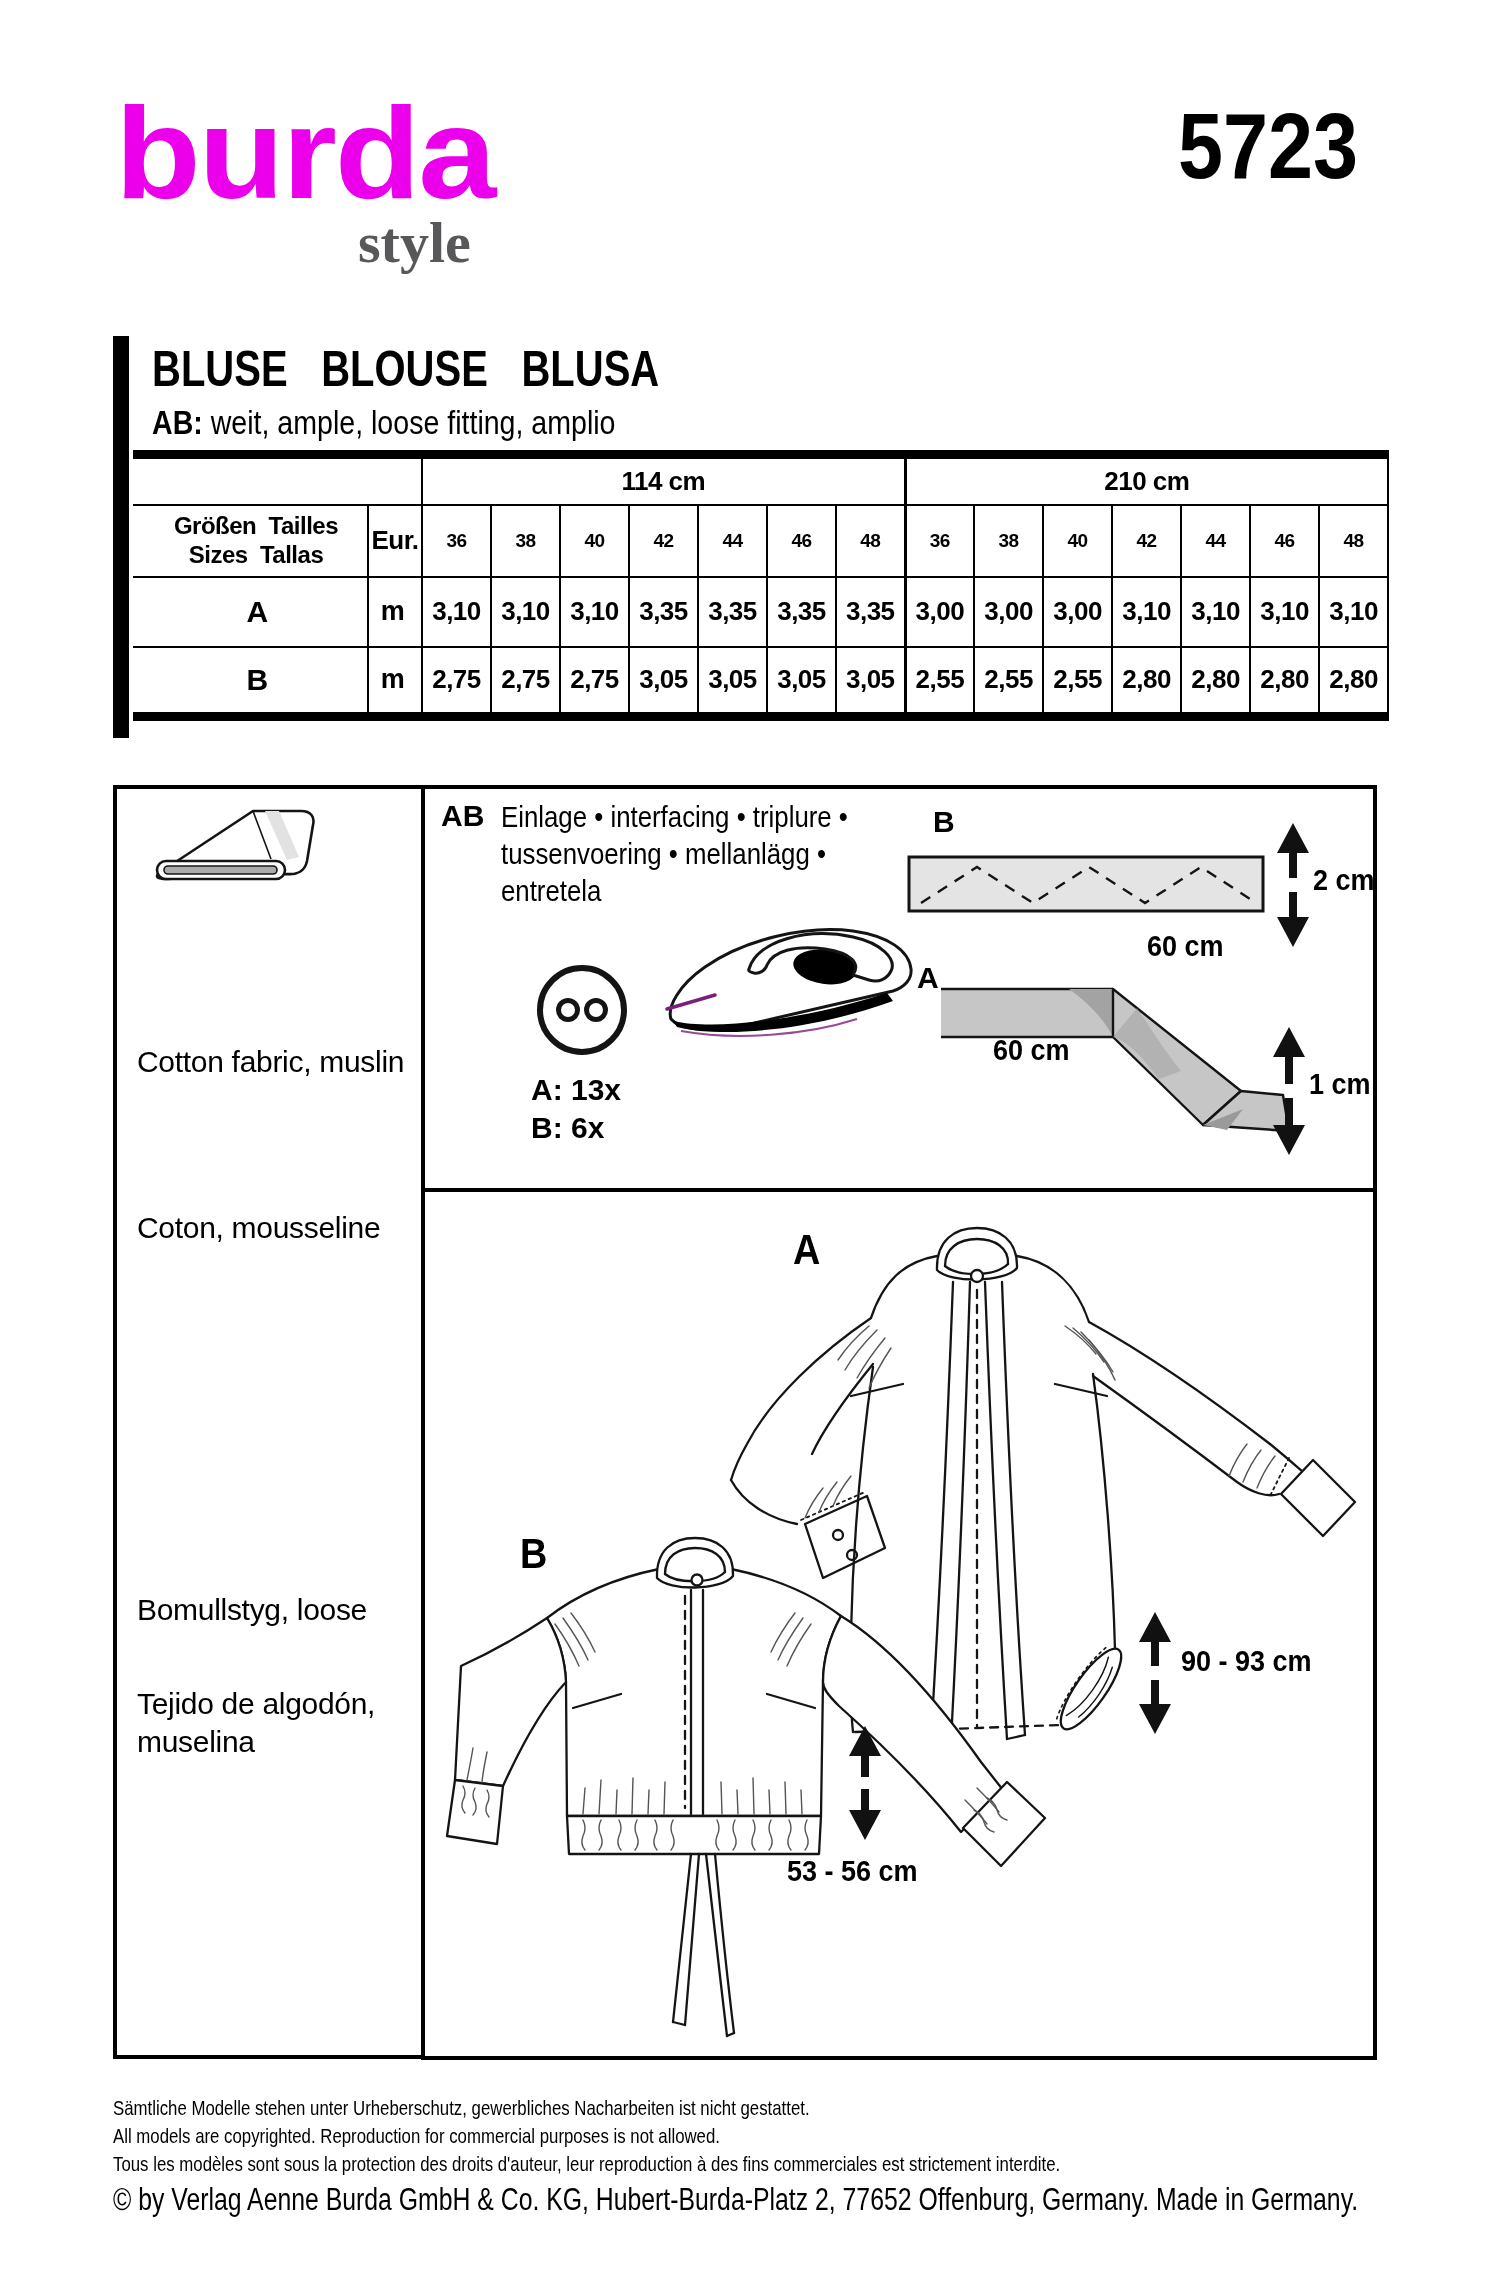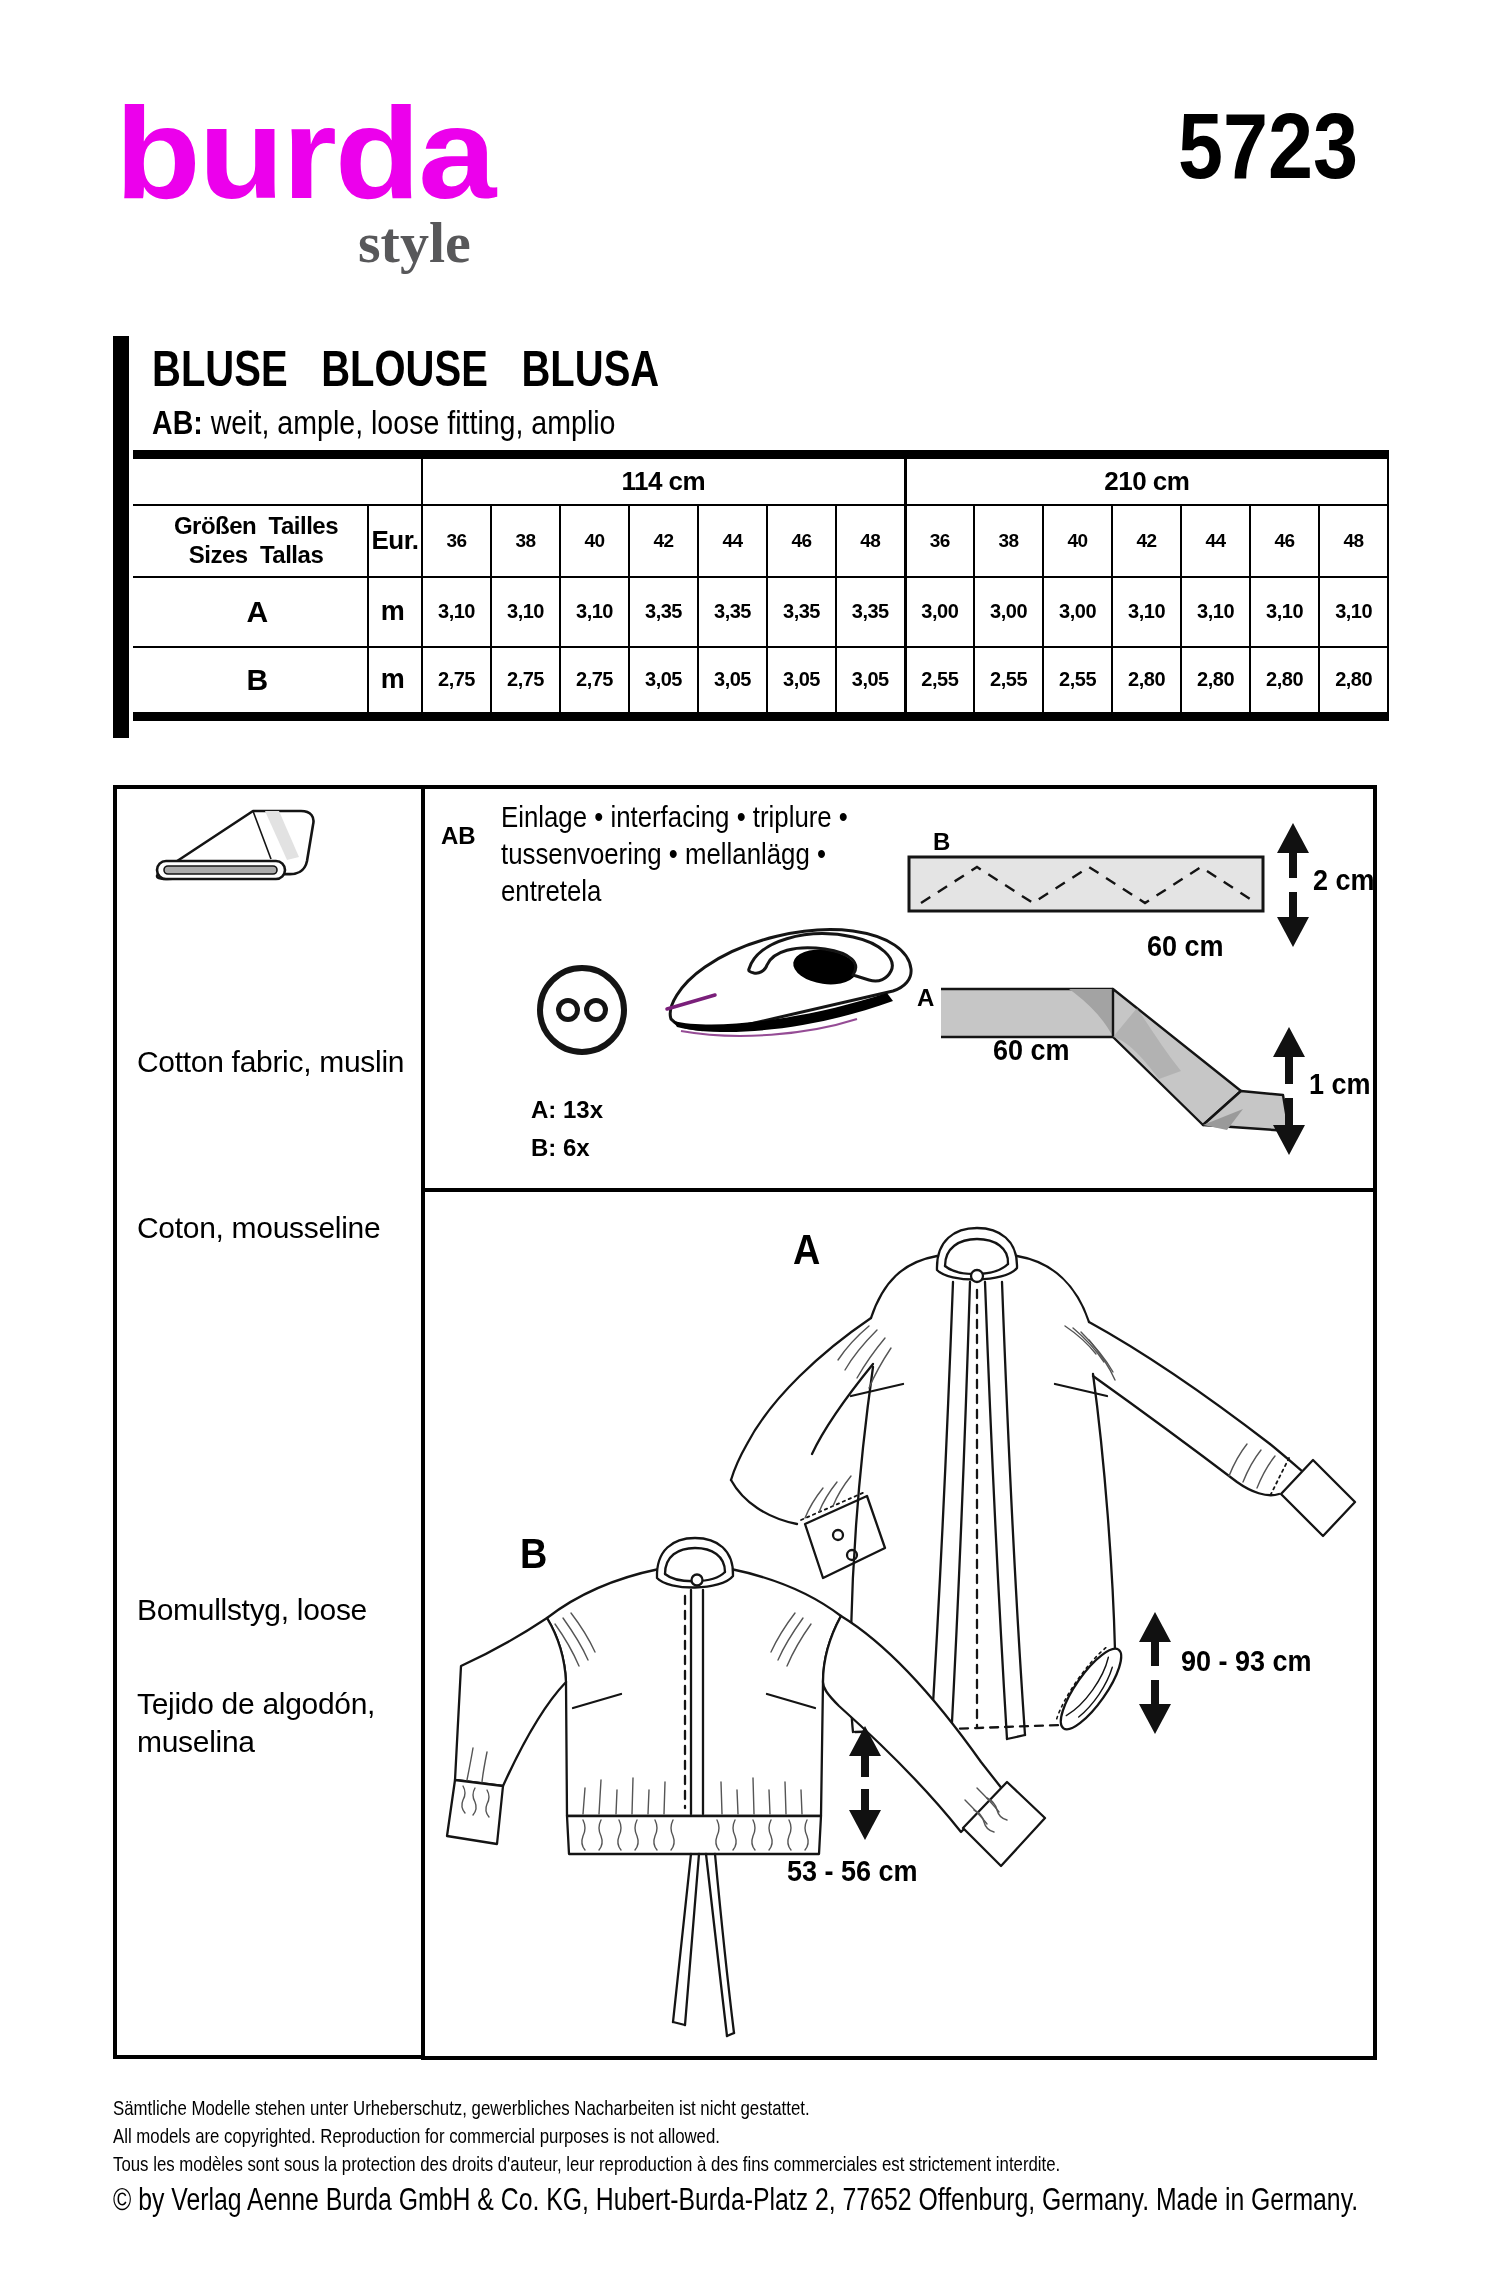--- a/index.html
+++ b/index.html
@@ -26,32 +26,32 @@
 
   
   table.sizes { border-collapse:collapse; table-layout:fixed; width:1255px;
                 border-top:9px solid #000; border-bottom:9px solid #000; }
   table.sizes td { border:2px solid #000; text-align:center; vertical-align:middle;
                    font-weight:bold; letter-spacing:-0.5px; }
   td.noleft { border-left:none !important; }
   td.grpsep { border-left:3px solid #000 !important; }
   .wrow td { font-size:26px; height:50px; }
   .srow td { font-size:19px; height:72px; }
-  .vrow td { font-size:20px; height:70px; }
+  .vrow td { font-size:26px; height:70px; }
   td.corner { font-size:24px; text-align:left; padding-left:12px; line-height:1.18;
               white-space:pre-wrap; }
   td.eurcell { font-size:26px; }
   td.rowlab { text-align:left; padding-left:14px; font-size:30px; }
   td.unitcell { text-align:right; padding-right:5px; font-size:27px; }
 
   
   .panel { border:4px solid #000; background:#fff; }
   .fabric-item { font-size:30px; line-height:1.25; white-space:pre-line; letter-spacing:-0.3px; }
 
-  .blab { font-size:24px; font-weight:bold;margin-top:23px; }
+  .blab { font-size:30px; font-weight:bold; }
   .einlage { font-size:30px; line-height:1.23; white-space:pre-line;
              transform:scaleX(0.86); transform-origin:0 0; width:560px; }
   .dimtxt { font-size:30px; font-weight:bold; white-space:nowrap;
             transform:scaleX(0.9); transform-origin:0 0; }
   .drawlab { font-size:42px; font-weight:bold; transform:scaleX(0.9); transform-origin:0 0; }
 
   
   .foot-sm { font-size:21px; white-space:nowrap; transform:scaleX(0.8); transform-origin:0 0; }
   .foot-lg { font-size:31px; white-space:nowrap; transform:scaleX(0.8); transform-origin:0 0; }
 </style>

